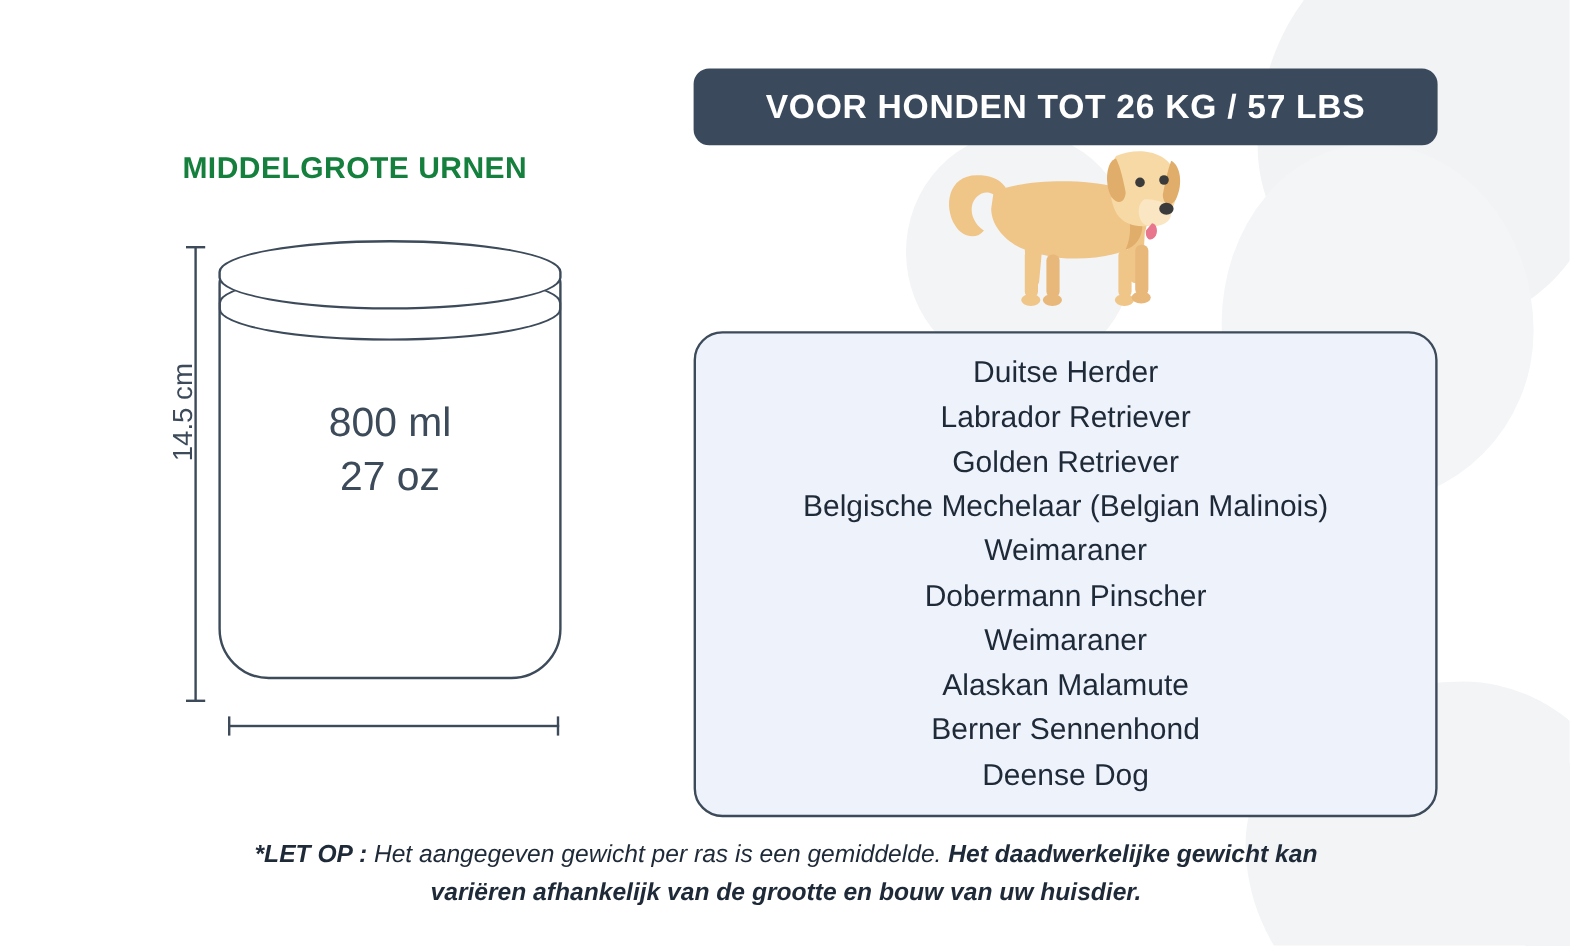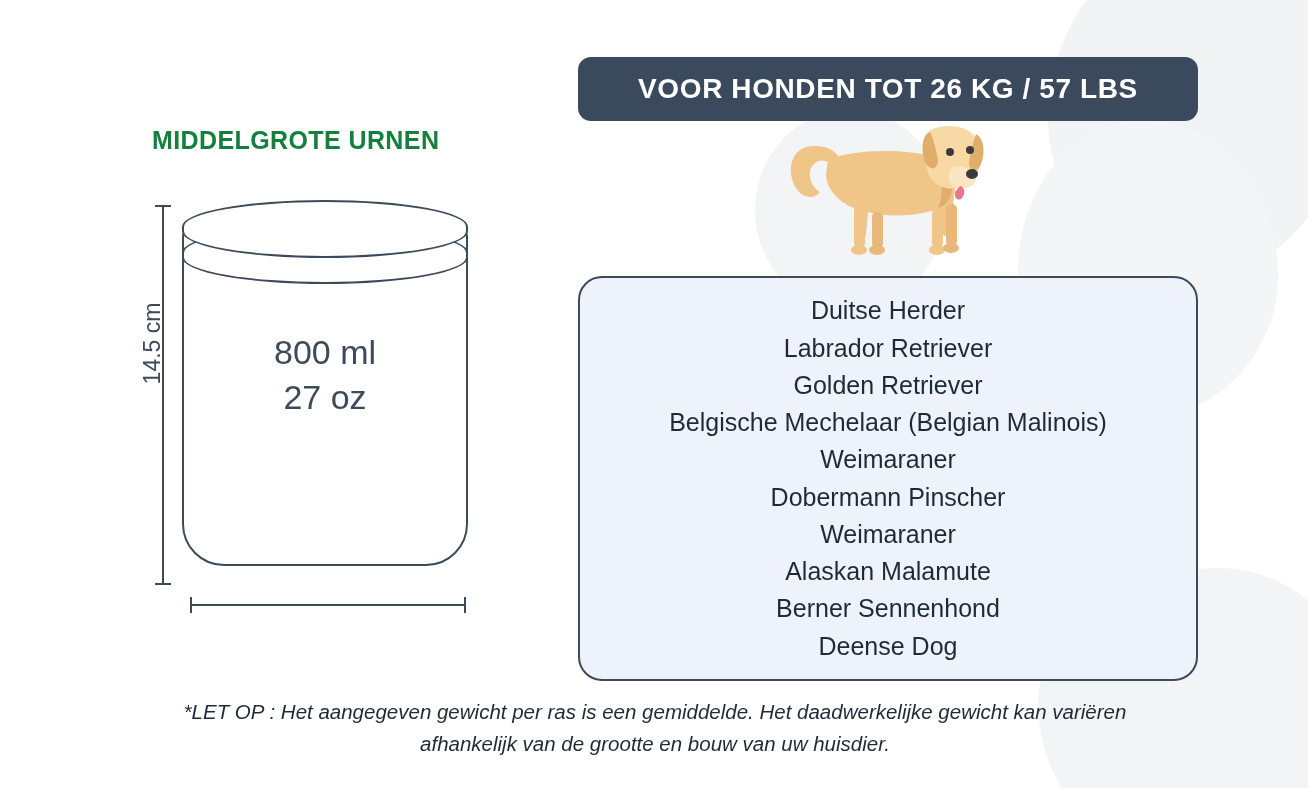--- a/index.html
+++ b/index.html
@@ -255,21 +255,21 @@
     left: 180px;
     top: 696px;
     width: 950px;
     text-align: center;
     font-size: 20.5px;
     font-style: italic;
     line-height: 1.55;
     color: #1f2a38;
     z-index: 2;
   }
-  .footnote b { font-weight: normal; }
+  .footnote b { font-weight: bold; }
 </style>
 </head>
 <body>
 
 <div id="stage">
 
   <div class="blob blob-a"></div>
   <div class="blob blob-b"></div>
   <div class="blob blob-c"></div>
   <div class="blob blob-d"></div>

